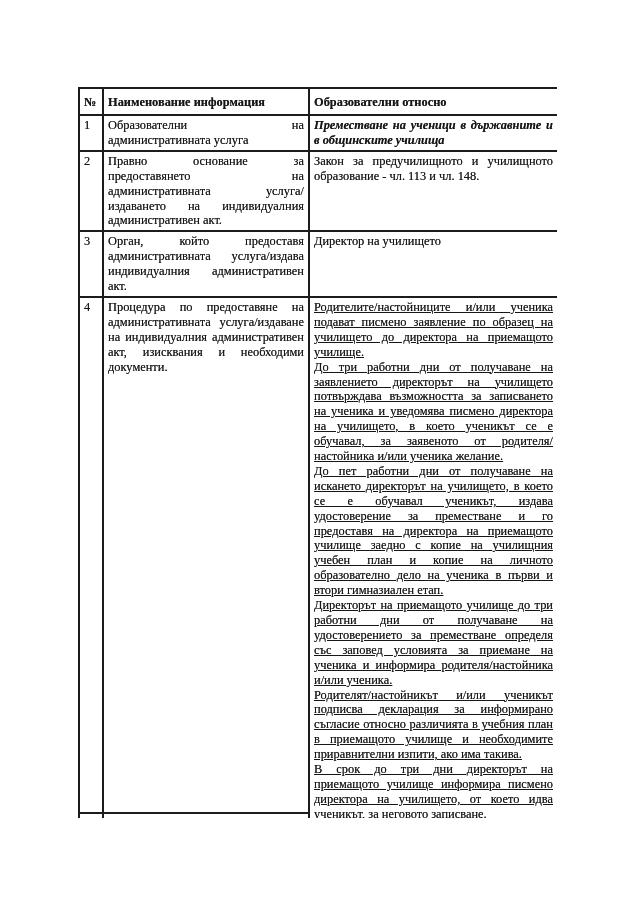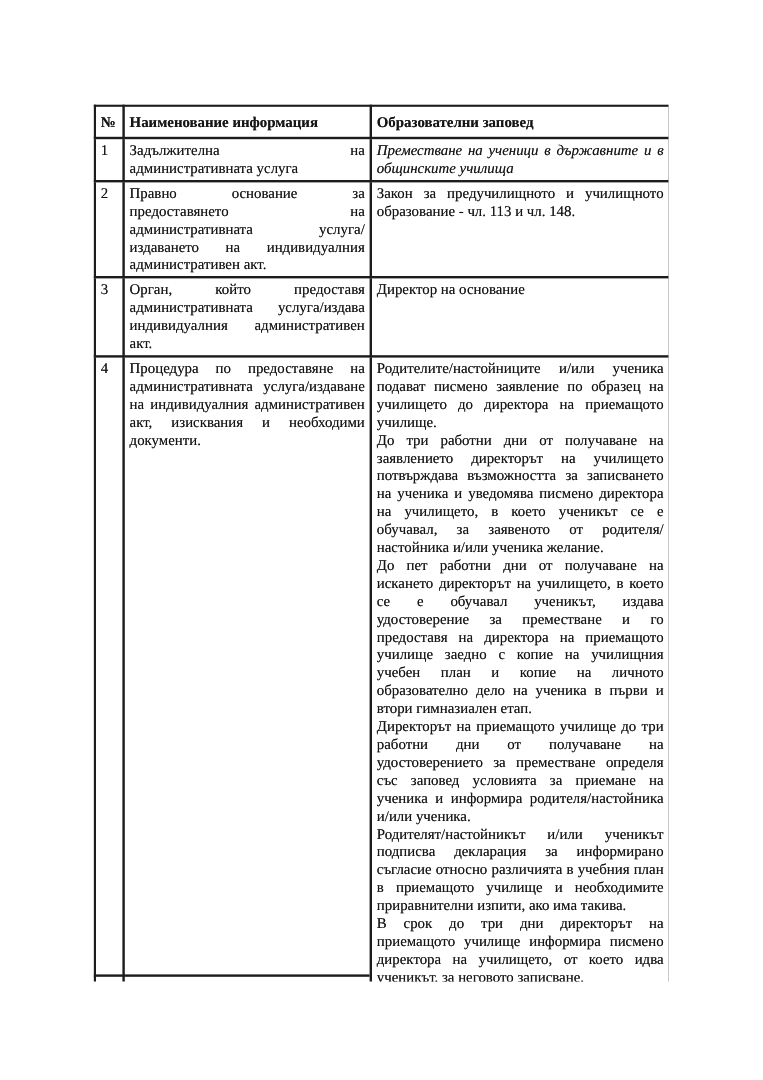--- a/index.html
+++ b/index.html
@@ -51,23 +51,24 @@
   .col-serv { width: 249px; }
   td.num-cell {
     padding-left: 5px;
     text-align: left;
   }
   td.info-cell, td.serv-cell {
     text-align: justify;
   }
   td.serv-cell.multi {
     white-space: pre-line;
+    text-decoration: underline;
   }
   td.serv-cell.title-cell {
-    font-weight: normal;
+    font-weight: bold;
     font-style: italic;
   }
   tr.r-head { height: 27px; }
   tr.r-1 { height: 32px; }
   tr.r-2 { height: 72px; }
   tr.r-3 { height: 65px; }
   tr.r-4 { height: 507px; }
   .cut-line {
     position: absolute;
     left: 0;
@@ -85,36 +86,36 @@
     <table class="doc-table">
       <colgroup>
         <col class="col-num">
         <col class="col-info">
         <col class="col-serv">
       </colgroup>
       <tbody>
         <tr class="r-head">
           <th>№</th>
           <th>Наименование информация</th>
-          <th>Образователни заповед</th>
+          <th>Образователни относно</th>
         </tr>
         <tr class="r-1">
           <td class="num-cell">1</td>
-          <td class="info-cell">Задължителна на административната услуга</td>
+          <td class="info-cell">Образователни на административната услуга</td>
           <td class="serv-cell title-cell">Преместване на ученици в държавните и в общинските училища</td>
         </tr>
         <tr class="r-2">
           <td class="num-cell">2</td>
           <td class="info-cell">Правно основание за предоставянето на административната услуга/издаването на индивидуалния административен акт.</td>
           <td class="serv-cell">Закон за предучилищното и училищното образование - чл. 113 и чл. 148.</td>
         </tr>
         <tr class="r-3">
           <td class="num-cell">3</td>
           <td class="info-cell">Орган, който предоставя административната услуга/издава индивидуалния административен акт.</td>
-          <td class="serv-cell">Директор на основание</td>
+          <td class="serv-cell">Директор на училището</td>
         </tr>
         <tr class="r-4">
           <td class="num-cell">4</td>
           <td class="info-cell">Процедура по предоставяне на административната услуга/издаване на индивидуалния административен акт, изисквания и необходими документи.</td>
           <td class="serv-cell multi">Родителите/настойниците и/или ученика подават писмено заявление по образец на училището до директора на приемащото училище.
 До три работни дни от получаване на заявлението директорът на училището потвърждава възможността за записването на ученика и уведомява писмено директора на училището, в което ученикът се е обучавал, за заявеното от родителя/настойника и/или ученика желание.
 До пет работни дни от получаване на искането директорът на училището, в което се е обучавал ученикът, издава удостоверение за преместване и го предоставя на директора на приемащото училище заедно с копие на училищния учебен план и копие на личното образователно дело на ученика в първи и втори гимназиален етап.
 Директорът на приемащото училище до три работни дни от получаване на удостоверението за преместване определя със заповед условията за приемане на ученика и информира родителя/настойника и/или ученика.
 Родителят/настойникът и/или ученикът подписва декларация за информирано съгласие относно различията в учебния план в приемащото училище и необходимите приравнителни изпити, ако има такива.
 В срок до три дни директорът на приемащото училище информира писмено директора на училището, от което идва ученикът, за неговото записване.</td>

